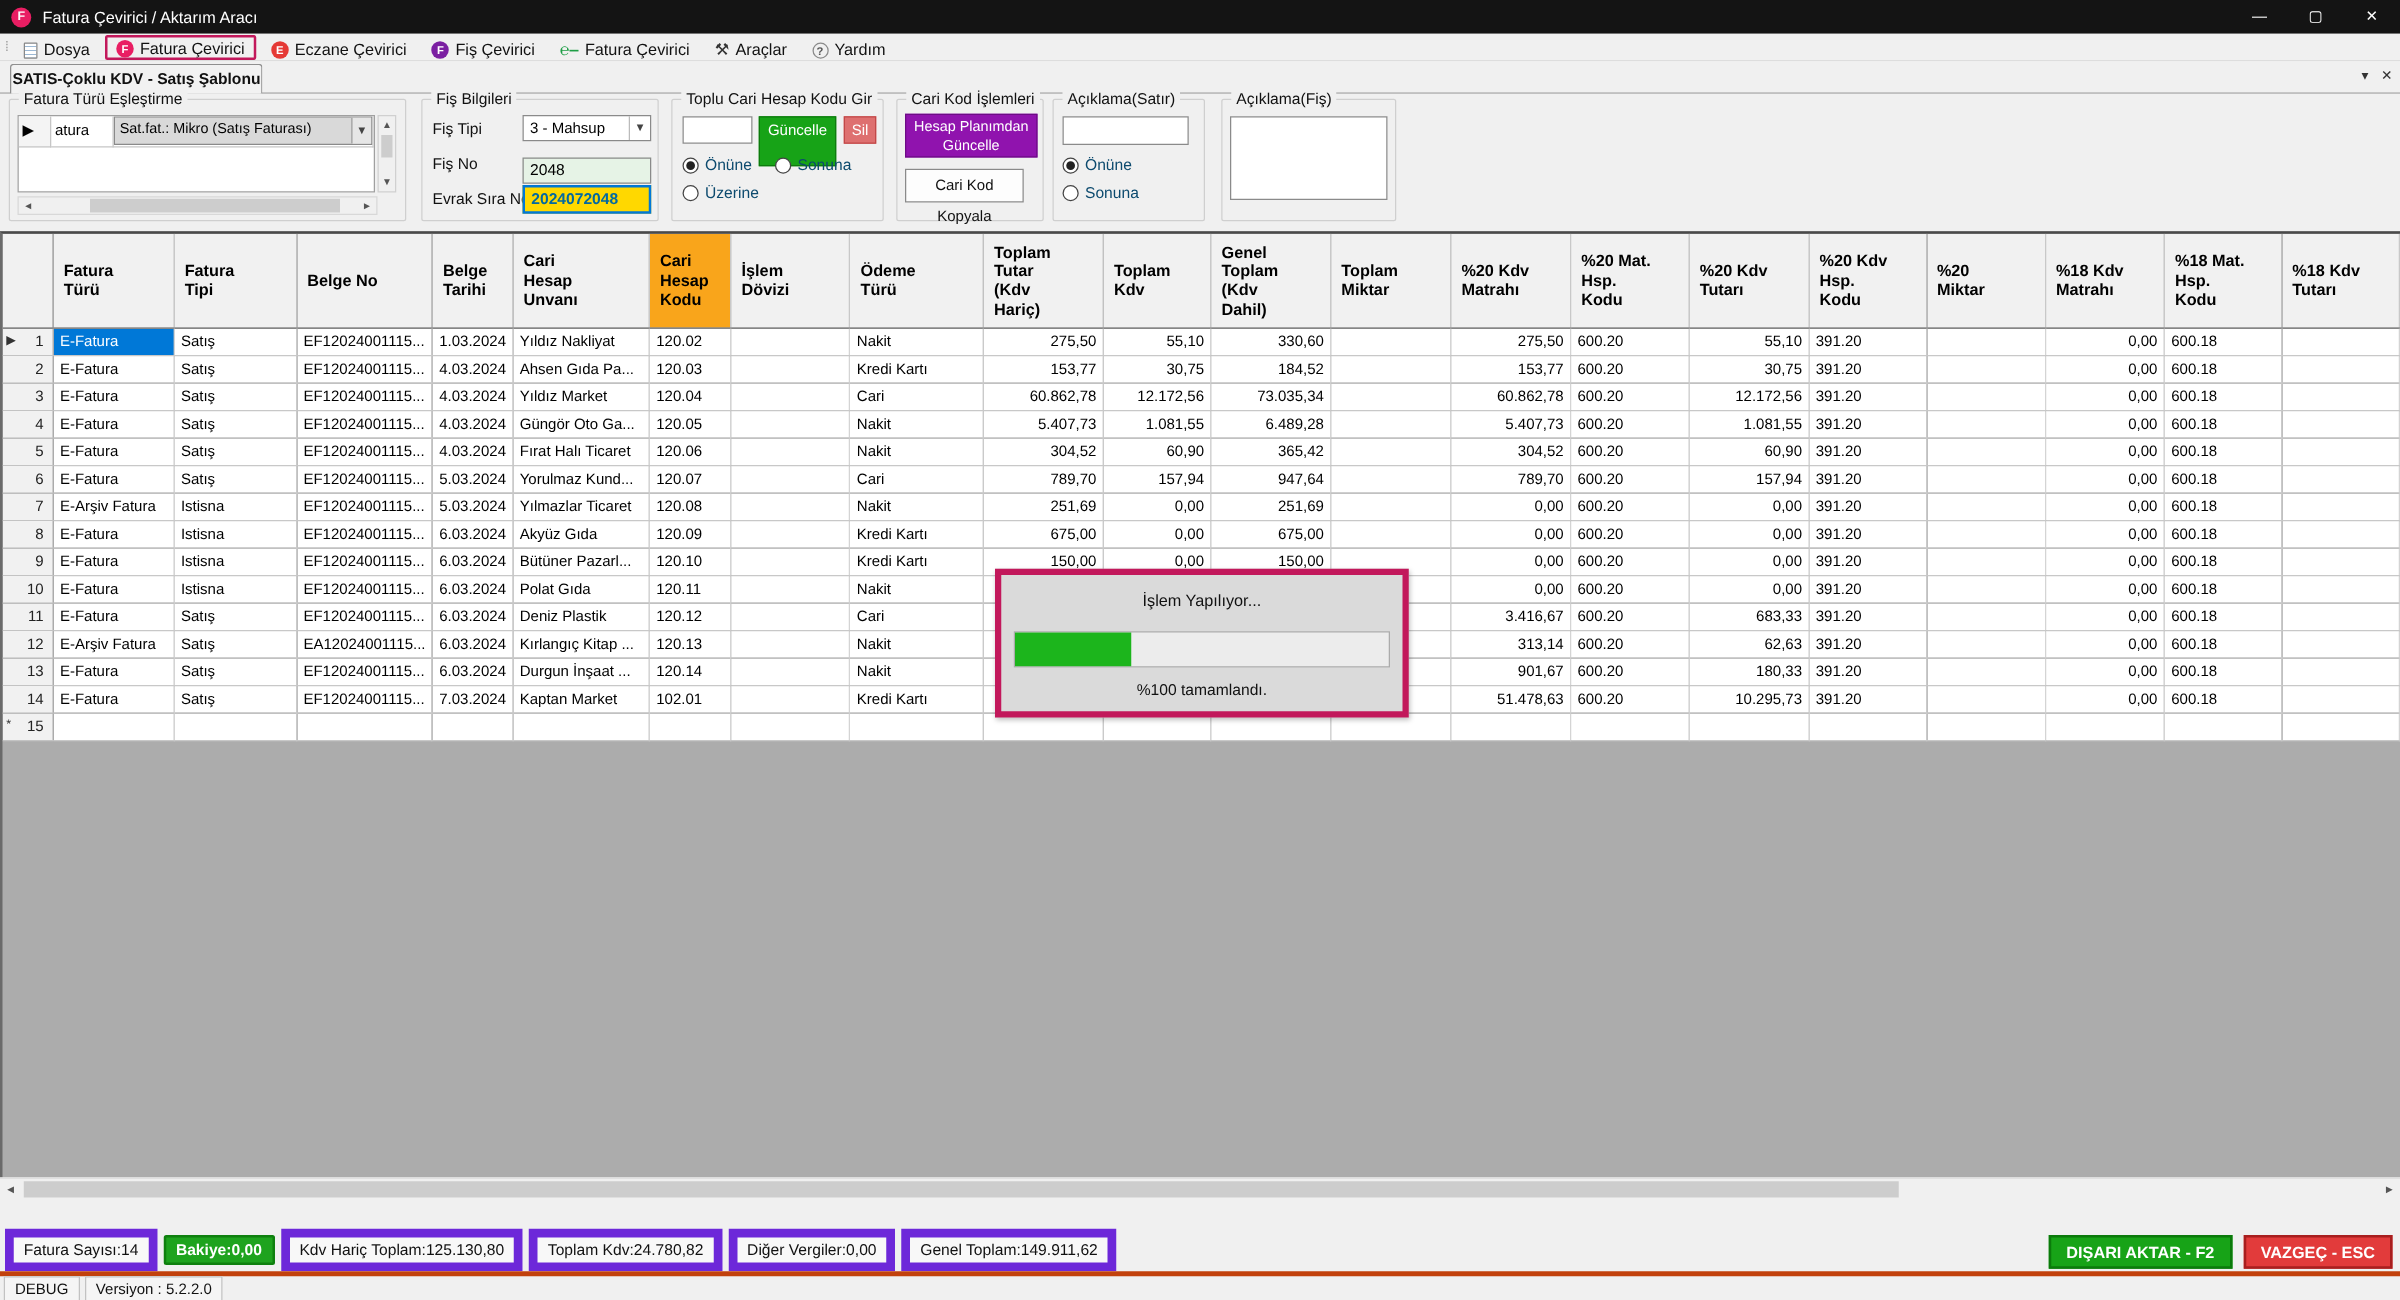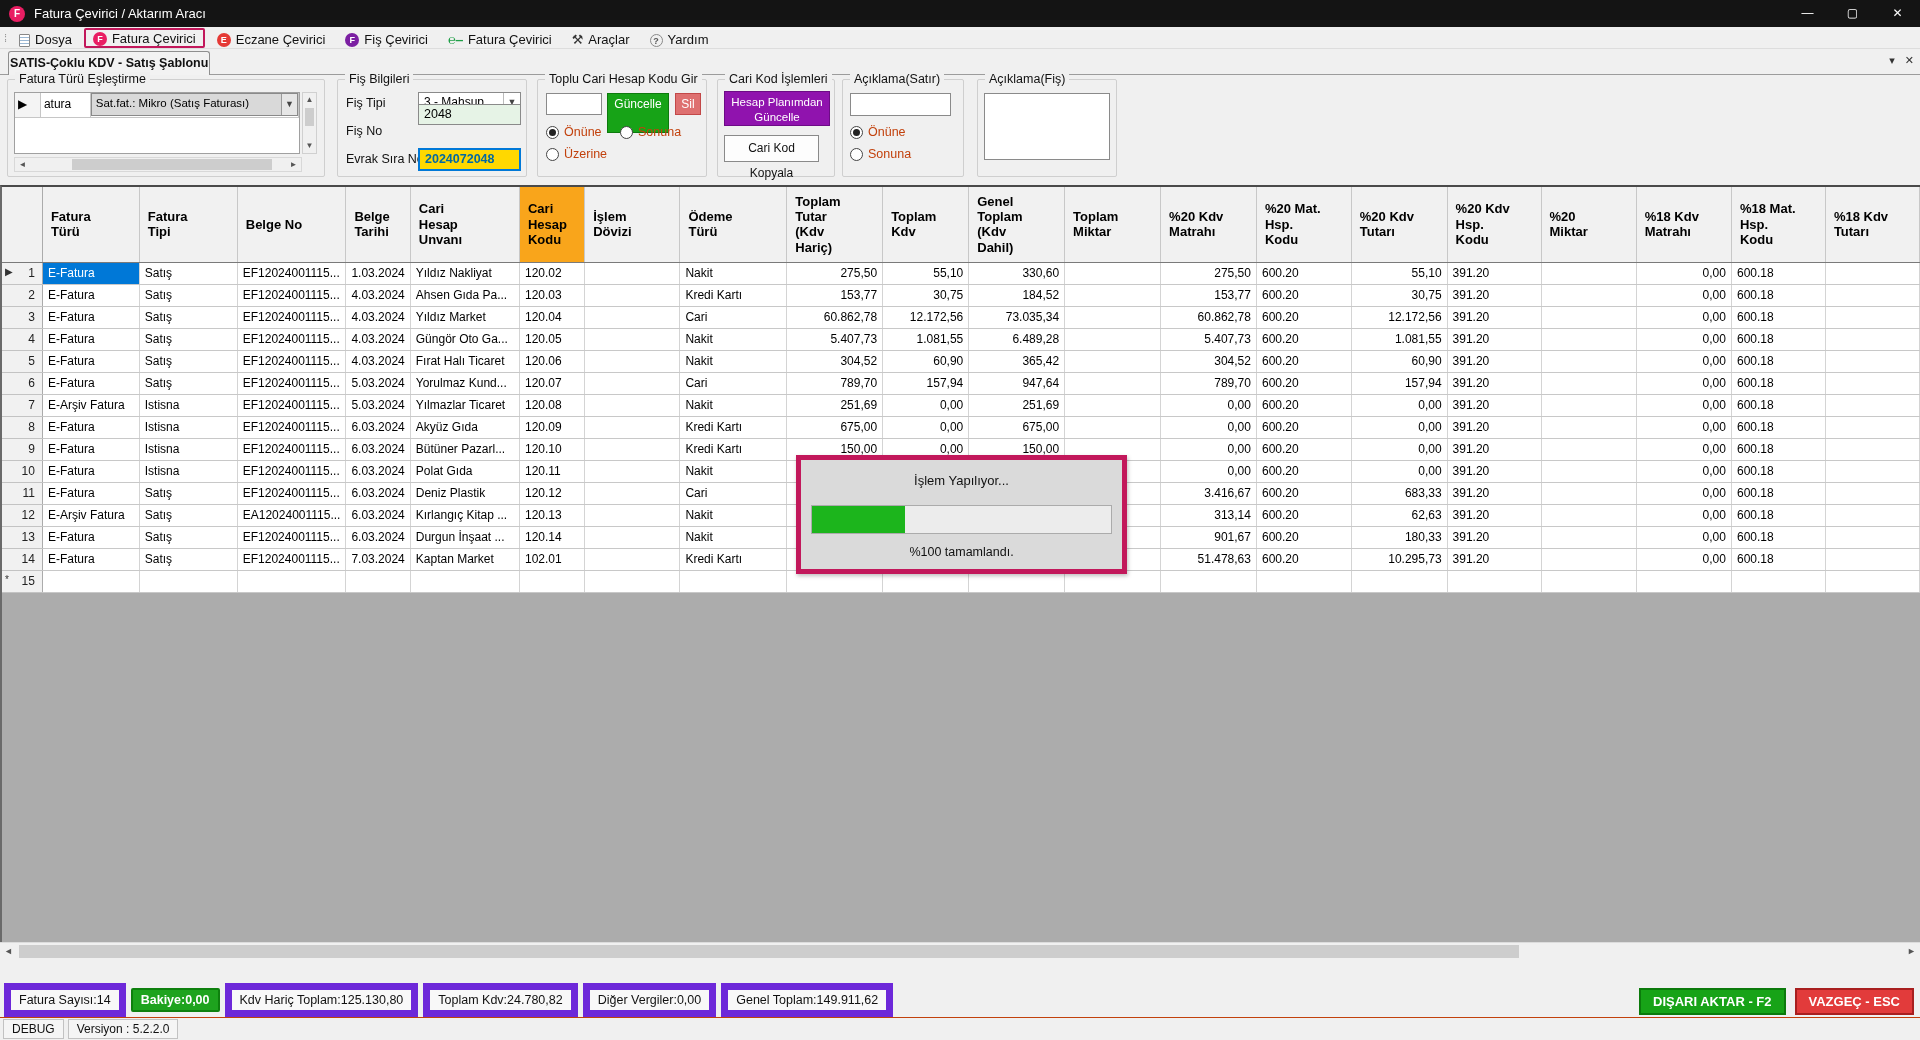--- a/index.html
+++ b/index.html
@@ -78,21 +78,21 @@
   .btn { position:absolute; text-align:center; font-size:12px; color:#111; background:#fdfdfd;
     border:1px solid #8a8a8a; }
   .btn.green { background:#17a317; color:#fff; border:1px solid #0d7a0d; }
   .btn.salmon { background:#de7070; color:#fff; border:1px solid #c24848; }
   .btn.purple { background:#9013ae; color:#fff; border:1px solid #6d0b86; line-height:1.3; padding-top:3px; }
 
   .radio-row { position:absolute; display:flex; align-items:center; gap:5px; }
   .radio { width:13px; height:13px; border:1px solid #444; border-radius:50%; background:#fff; position:relative; flex:0 0 auto; }
   .radio.checked::after { content:""; position:absolute; left:2px; top:2px; width:7px; height:7px;
     border-radius:50%; background:#222; }
-  .radio-label { font-size:12.5px; color:#c2410c; }
+  .radio-label { font-size:12.5px; color:#0c4a6e; }
 
   .bigbox { position:absolute; background:#fff; border:1px solid #8a8a8a; }
 
   
   .gridwrap { position:absolute; left:0; top:185px; width:1920px; height:757px; background:#acacac;
     border-top:2px solid #4a4a4a; border-left:2px solid #6a6a6a; overflow:hidden; }
   table.grid { border-collapse:collapse; table-layout:fixed; }
   table.grid th, table.grid td { overflow:hidden; white-space:nowrap; }
   table.grid thead th { height:75px; background:#f1f1f1; border-right:1px solid #c8c8c8;
     border-bottom:1px solid #7a7a7a; font-size:13px; font-weight:bold; text-align:left;
@@ -129,21 +129,21 @@
   .seg { border:7px solid #6d28d9; background:#f8f8f8; font-size:12.5px; color:#111; padding:3px 8px;
     margin-right:5px; white-space:nowrap; }
   .seg.green { background:#1ea31e; color:#fff; border:2px solid #0e800e; border-radius:2px; font-weight:bold; }
   .action-btns { position:absolute; right:6px; top:3px; display:flex; gap:9px; }
   .action-btn { font-size:13px; font-weight:bold; color:#fff; padding:4px 12px; }
   .action-btn.export { background:#17a317; border:2px solid #0b7a0b; }
   .action-btn.cancel { background:#e23b3b; border:2px solid #a81f1f; }
 
   
   .footer { position:absolute; left:0; top:1017px; width:1920px; height:23px; background:#f0f0f0;
-    border-top:1px solid #c2410c; display:flex; align-items:center; padding-left:3px; }
+    border-top:4px solid #c2410c; display:flex; align-items:center; padding-left:3px; }
   .foot-seg { border:1px solid #c2c2c2; background:#f5f5f5; font-size:12px; color:#111;
     padding:2px 8px; margin-right:4px; }
 </style>
 </head>
 <body>
 
 <div id="app">
 
   <div class="titlebar">
     <div class="app-icon">F</div>
@@ -226,21 +226,21 @@
     </div>
 
     <div class="grp" style="left:337px; width:190px;">
       <div class="grp-cap">Fiş Bilgileri</div>
       <div class="fld-label" style="left:8px; top:16px;">Fiş Tipi</div>
       <div class="combo" style="left:80px; top:12px; width:103px; height:21px;">
         <span>3 - Mahsup</span>
         <span class="arrow">▼</span>
       </div>
       <div class="fld-label" style="left:8px; top:44px;">Fiş No</div>
-      <div class="input greenish" style="left:80px; top:24px; width:103px; height:21px;">2048</div>
+      <div class="input greenish" style="left:80px; top:46px; width:103px; height:21px;">2048</div>
       <div class="fld-label" style="left:8px; top:72px;">Evrak Sıra No</div>
       <div class="input yellow" style="left:80px; top:68px; width:103px; height:23px;">2024072048</div>
     </div>
 
     <div class="grp" style="left:537px; width:170px;">
       <div class="grp-cap">Toplu Cari Hesap Kodu Gir</div>
       <div class="input" style="left:8px; top:13px; width:56px; height:22px;"></div>
       <div class="btn green" style="left:69px; top:13px; width:62px; height:40px; line-height:20px;">Güncelle</div>
       <div class="btn salmon" style="left:137px; top:13px; width:26px; height:22px; line-height:20px;">Sil</div>
       <div class="radio-row" style="left:8px; top:45px;">

